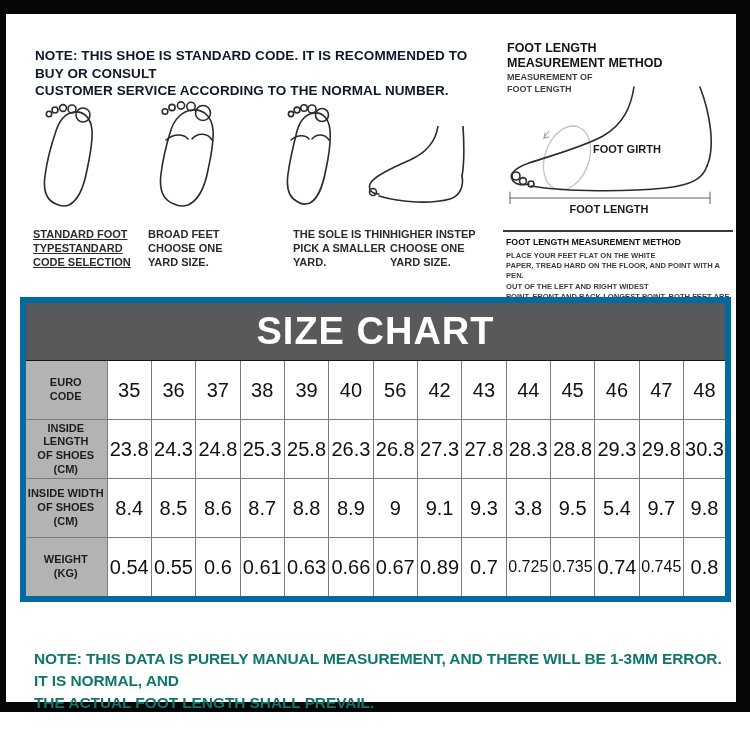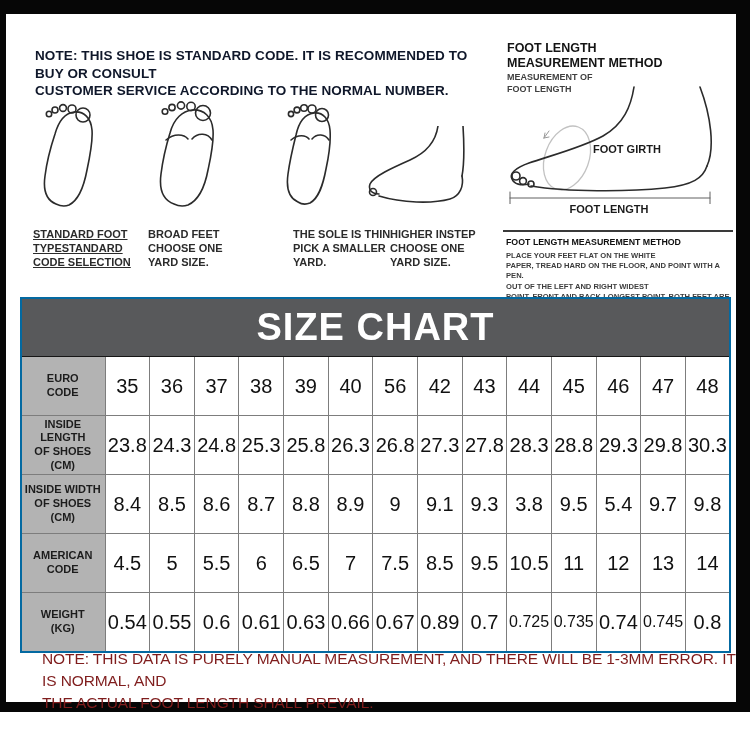--- a/index.html
+++ b/index.html
@@ -36,40 +36,40 @@
   .panel-subtitle{left:507px;top:72px;font-size:9px;font-weight:600;color:#3f3f3f;line-height:1.3;}
   .girth-label{left:593px;top:143px;font-size:11px;font-weight:bold;color:#1b1b1b;}
   .length-label{left:503px;top:203px;width:212px;text-align:center;font-size:11px;font-weight:bold;color:#1b1b1b;}
   .separator{left:503px;top:230px;width:230px;height:2px;background:#3a3a3a;}
   .method-title{left:506px;top:237px;font-size:8.8px;font-weight:bold;color:#0f0f0f;}
   .method-text{left:506px;top:251px;width:228px;font-size:7.6px;font-weight:600;color:#3c3c3c;line-height:1.34;}
 
   table.size-chart{
     position:absolute;left:20px;top:297px;width:711px;
     border-collapse:collapse;table-layout:fixed;
-    border:2px solid #0369a1;
+    border:6px solid #0369a1;
   }
   table.size-chart col.c0{width:84px;}
   th.chart-title{
     background:#58595b;color:#ffffff;font-size:38px;font-weight:bold;
     letter-spacing:1px;text-align:center;height:55px;border:1px solid #161616;
   }
   table.size-chart td, table.size-chart th.rowhead{
     border:1px solid #7d7d7d;height:56px;text-align:center;vertical-align:middle;
   }
   th.rowhead{
     background:#b3b3b3;color:#1c1c1c;font-size:11px;font-weight:bold;
     text-align:left;padding-left:0;line-height:1.25;white-space:pre-line;
   }
   table.size-chart td{font-size:20px;color:#111111;background:#ffffff;}
   table.size-chart td.small{font-size:16px;}
 
   .bottom-note{
     left:34px;top:648px;width:702px;
-    font-size:15.5px;font-weight:normal;color:#7f1d1d;line-height:1.42;letter-spacing:-.1px;margin-left:8px;
+    font-size:15.5px;font-weight:bold;color:#0f766e;line-height:1.42;letter-spacing:-.1px;
   }
 </style>
 </head>
 <body>
 
 <div class="abs frame"></div>
 
 <div class="abs top-note pre">NOTE: THIS SHOE IS STANDARD CODE. IT IS RECOMMENDED TO BUY OR CONSULT
 CUSTOMER SERVICE ACCORDING TO THE NORMAL NUMBER.</div>
 
@@ -230,38 +230,20 @@
         <td>9</td>
         <td>9.1</td>
         <td>9.3</td>
         <td>3.8</td>
         <td>9.5</td>
         <td>5.4</td>
         <td>9.7</td>
         <td>9.8</td>
       </tr>
       <tr>
-        <th class="rowhead">AMERICAN
-CODE</th>
-        <td>4.5</td>
-        <td>5</td>
-        <td>5.5</td>
-        <td>6</td>
-        <td>6.5</td>
-        <td>7</td>
-        <td>7.5</td>
-        <td>8.5</td>
-        <td>9.5</td>
-        <td>10.5</td>
-        <td>11</td>
-        <td>12</td>
-        <td>13</td>
-        <td>14</td>
-      </tr>
-      <tr>
         <th class="rowhead">WEIGHT
 (KG)</th>
         <td>0.54</td>
         <td>0.55</td>
         <td>0.6</td>
         <td>0.61</td>
         <td>0.63</td>
         <td>0.66</td>
         <td>0.67</td>
         <td>0.89</td>

